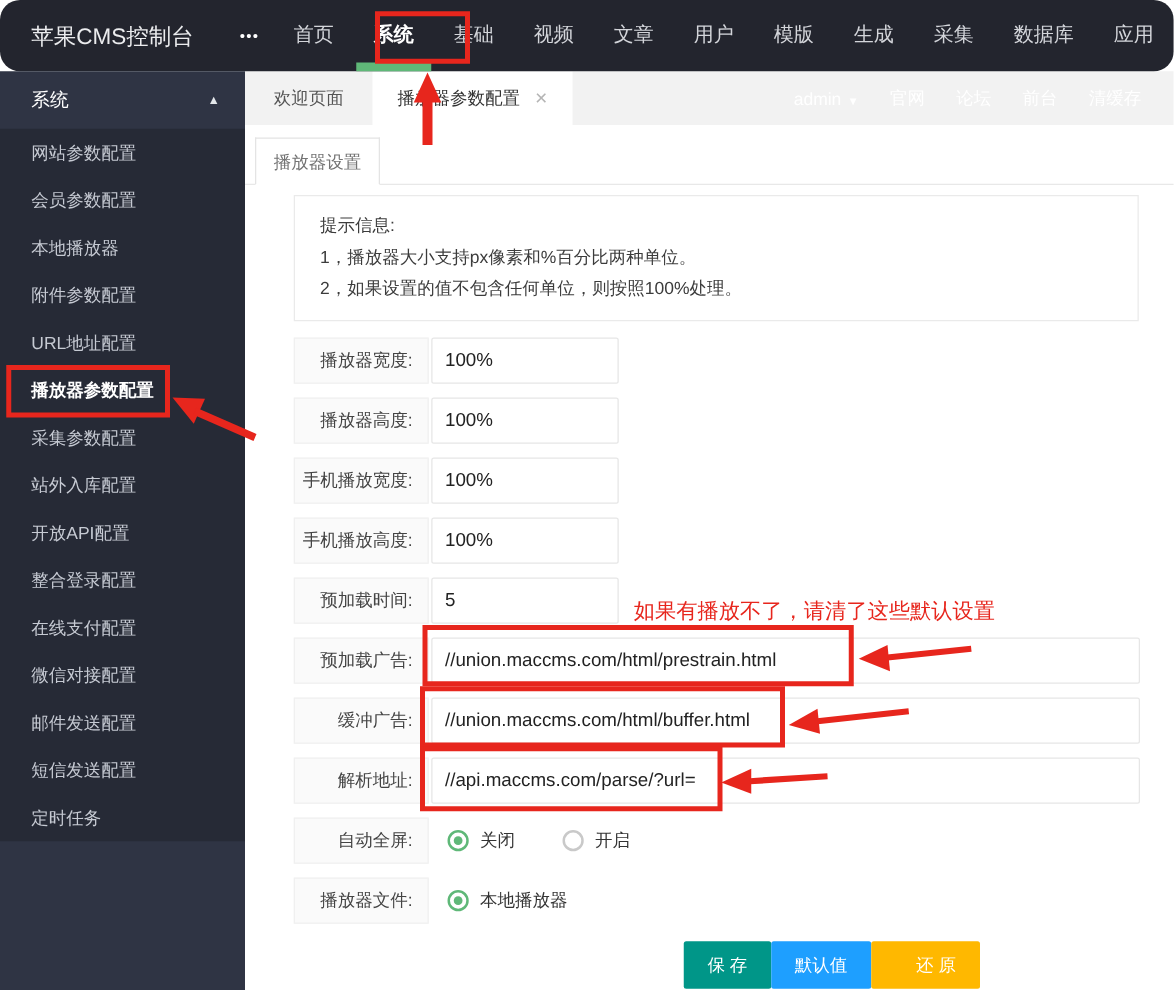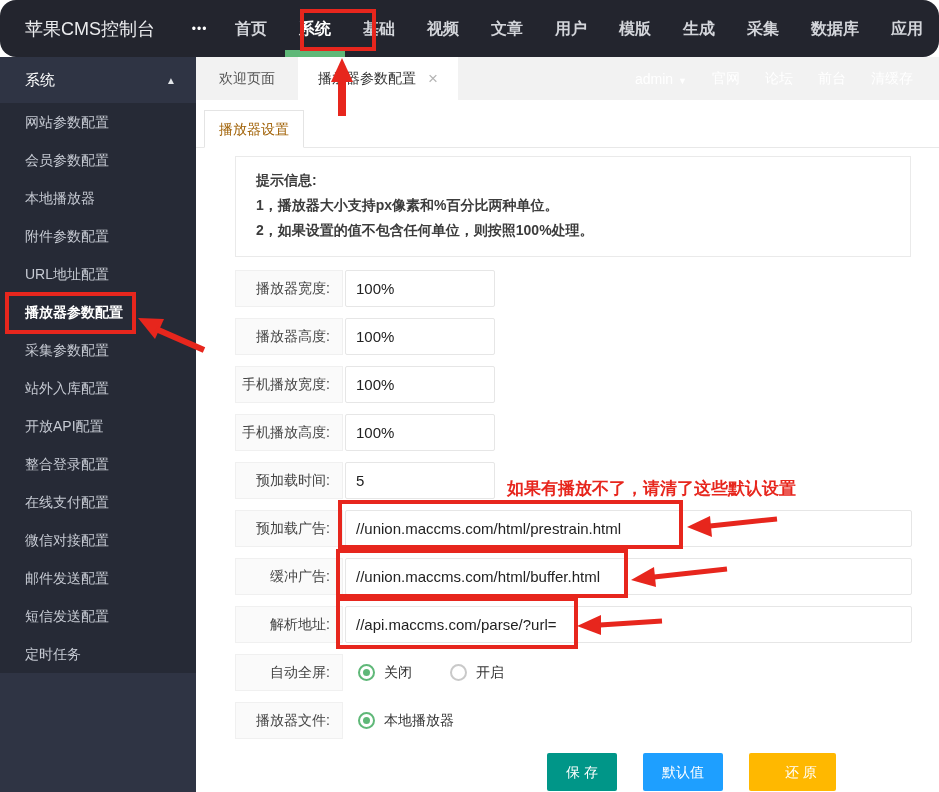--- a/index.html
+++ b/index.html
@@ -4,21 +4,21 @@
 <style>
   html,body{margin:0;padding:0;}
   body{width:939px;height:792px;position:relative;overflow:hidden;background:#fff;
        font-family:"Liberation Sans","DejaVu Sans",sans-serif;}
   
   .topbar{position:absolute;top:0;left:0;width:939px;height:57px;background:#23252e;
           display:flex;align-items:center;z-index:2;border-radius:16px;}
   .logo{width:176px;padding-left:25px;color:#ebecee;font-size:18px;white-space:nowrap;}
   .more{color:#fff;font-size:12px;width:44px;text-align:center;letter-spacing:1px;cursor:pointer;}
   .nav{display:flex;height:57px;}
-  .nav-item{padding:0 16px;line-height:57px;font-size:16px;color:#d3d5da;cursor:pointer;position:relative;white-space:nowrap;font-weight:bold;}
+  .nav-item{padding:0 16px;line-height:57px;font-size:16px;color:#d3d5da;cursor:pointer;position:relative;white-space:nowrap;}
   .nav-item.active{color:#fff;font-weight:bold;}
   .nav-item.active::after{content:"";position:absolute;left:2px;right:2px;bottom:0;height:7px;background:#5FB878;}
   
   .sidebar{position:absolute;top:57px;left:0;width:196px;height:735px;background:#2f3444;z-index:2;}
   .side-header{height:46px;display:flex;align-items:center;padding:0 20px 0 25px;color:#fff;font-size:15px;cursor:pointer;}
   .side-header .caret{margin-left:auto;font-size:10px;color:#e3e6ea;}
   .side-menu{background:#262a36;}
   .side-item{height:38px;line-height:38px;padding-left:25px;font-size:14px;color:#c6cad3;cursor:pointer;white-space:nowrap;}
   .side-item.active{color:#fff;font-weight:bold;}
   
@@ -26,45 +26,45 @@
   .tab{padding:0 23px;line-height:43px;font-size:14px;color:#555;cursor:pointer;white-space:nowrap;}
   .tab.active{background:#fff;color:#333;display:flex;align-items:center;gap:12px;padding:0 20px;}
   .tab .close{color:#b5b5b5;font-size:17px;line-height:43px;cursor:pointer;}
   .userlinks{margin-left:auto;display:flex;align-items:center;gap:25px;padding-right:26px;color:#fff;font-size:14px;}
   .userlinks span{cursor:pointer;white-space:nowrap;}
   .userlinks .caret{font-size:9px;margin-left:5px;}
   
   .content{position:absolute;left:196px;top:100px;width:743px;height:692px;background:#fff;z-index:1;}
   .sec-tabs{height:48px;border-bottom:1px solid #e8e8e8;padding:10px 0 0 8px;box-sizing:border-box;}
   .sec-tab{display:inline-block;width:100px;height:38px;line-height:37px;text-align:center;background:#fff;
-           border:1px solid #e4e4e4;border-bottom:1px solid #fff;margin-bottom:-1px;font-size:14px;color:#a16207;
+           border:1px solid #e4e4e4;border-bottom:1px solid #fff;margin-bottom:-1px;font-size:14px;color:#737373;
            box-sizing:border-box;cursor:pointer;}
   .hint{margin:8px 0 0 39px;width:676px;border:1px solid #eaeaea;padding:11px 20px 13px;box-sizing:border-box;
-        font-size:14px;color:#3c3c3c;line-height:25px;font-weight:bold;}
+        font-size:14px;color:#3c3c3c;line-height:25px;}
   .form{margin:13px 0 0 39px;}
   .frow{display:flex;margin-bottom:11px;height:37px;align-items:center;}
   .flabel{width:108px;height:37px;background:#fafafa;border:1px solid #f0f0f0;box-sizing:border-box;text-align:right;
           padding-right:12px;line-height:35px;font-size:14px;color:#444;margin-right:2px;white-space:nowrap;}
   .finput{height:37px;box-sizing:border-box;border:1px solid #e6e6e6;border-radius:2px;background:#fff;
           padding:4px 10px;font-size:15px;color:#222;font-family:inherit;outline:none;}
   .finput.short{width:150px;}
   .finput.long{width:567px;}
   .fradios{display:flex;align-items:center;margin-left:13px;}
   .radio{width:17px;height:17px;border:2px solid #5FB878;border-radius:50%;display:inline-flex;align-items:center;
          justify-content:center;box-sizing:border-box;background:#fff;cursor:pointer;flex:none;}
   .radio .dot{width:7px;height:7px;border-radius:50%;background:#5FB878;}
   .radio.off{border-color:#c9c9c9;}
   .ropt-label{font-size:14px;color:#333;margin-left:9px;cursor:pointer;text-align:center;}
   .ropt-gap{width:38px;}
-  .btns{margin:14px 0 0 312px;display:flex;gap:26px;}
+  .btns{margin:14px 0 0 312px;display:flex;}
   .btn{height:38px;line-height:38px;padding:0 19px;border:none;border-radius:2px;color:#fff;font-size:14px;
        cursor:pointer;font-family:inherit;white-space:nowrap;}
   
   .overlay{position:absolute;left:0;top:0;width:939px;height:792px;z-index:50;pointer-events:none;}
-  .note{position:absolute;left:507px;top:477px;color:#e7261d;font-size:17px;white-space:nowrap;z-index:51;pointer-events:none;font-weight:bold;}
+  .note{position:absolute;left:507px;top:477px;color:#e7261d;font-size:17px;white-space:nowrap;z-index:51;pointer-events:none;}
 </style>
 </head>
 <body>
 
 <div class="topbar">
   <div class="logo">苹果CMS控制台</div>
   <div class="more">•••</div>
   <nav class="nav">
     <div class="nav-item">首页</div>
     <div class="nav-item active">系统</div>

